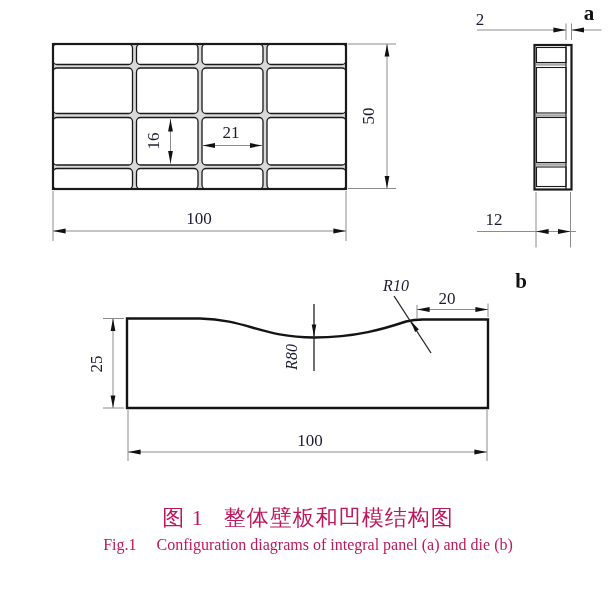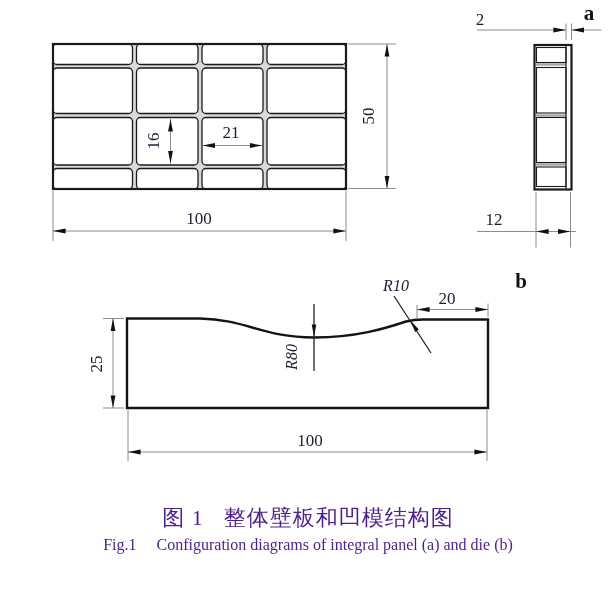--- a/index.html
+++ b/index.html
@@ -12,21 +12,21 @@
   .thin{fill:none;stroke:#1a1a1a;stroke-width:1.2;}
   .dim{stroke:#8c8c8c;stroke-width:1;fill:none;}
   .dimdark{stroke:#8c8c8c;stroke-width:1;fill:none;}
   .leader{stroke:#222222;stroke-width:1.3;fill:none;}
   .gray{stroke:#a6a6a6;stroke-width:2.4;fill:none;}
   .ah{fill:#111111;}
   text{font-family:"Liberation Serif", serif;fill:#1b1b33;}
   .dimtxt{font-size:17px;}
   .lbl{font-size:21px;font-weight:bold;fill:#111111;}
   .rtxt{font-size:16px;font-style:italic;}
-  .cap{position:absolute;left:0;width:616px;text-align:center;color:#4c1d95;}
+  .cap{position:absolute;left:0;width:616px;text-align:center;color:#be185d;}
   .cap-zh{top:503px;font-size:22px;letter-spacing:1px;}
   .cap-en{top:536px;font-size:16px;}
   .cap .pre{display:inline-block;margin-right:20px;}
 </style>
 </head>
 <body>
 
 <div id="page">
 <svg width="616" height="480" viewBox="0 0 616 480">
   <defs>

